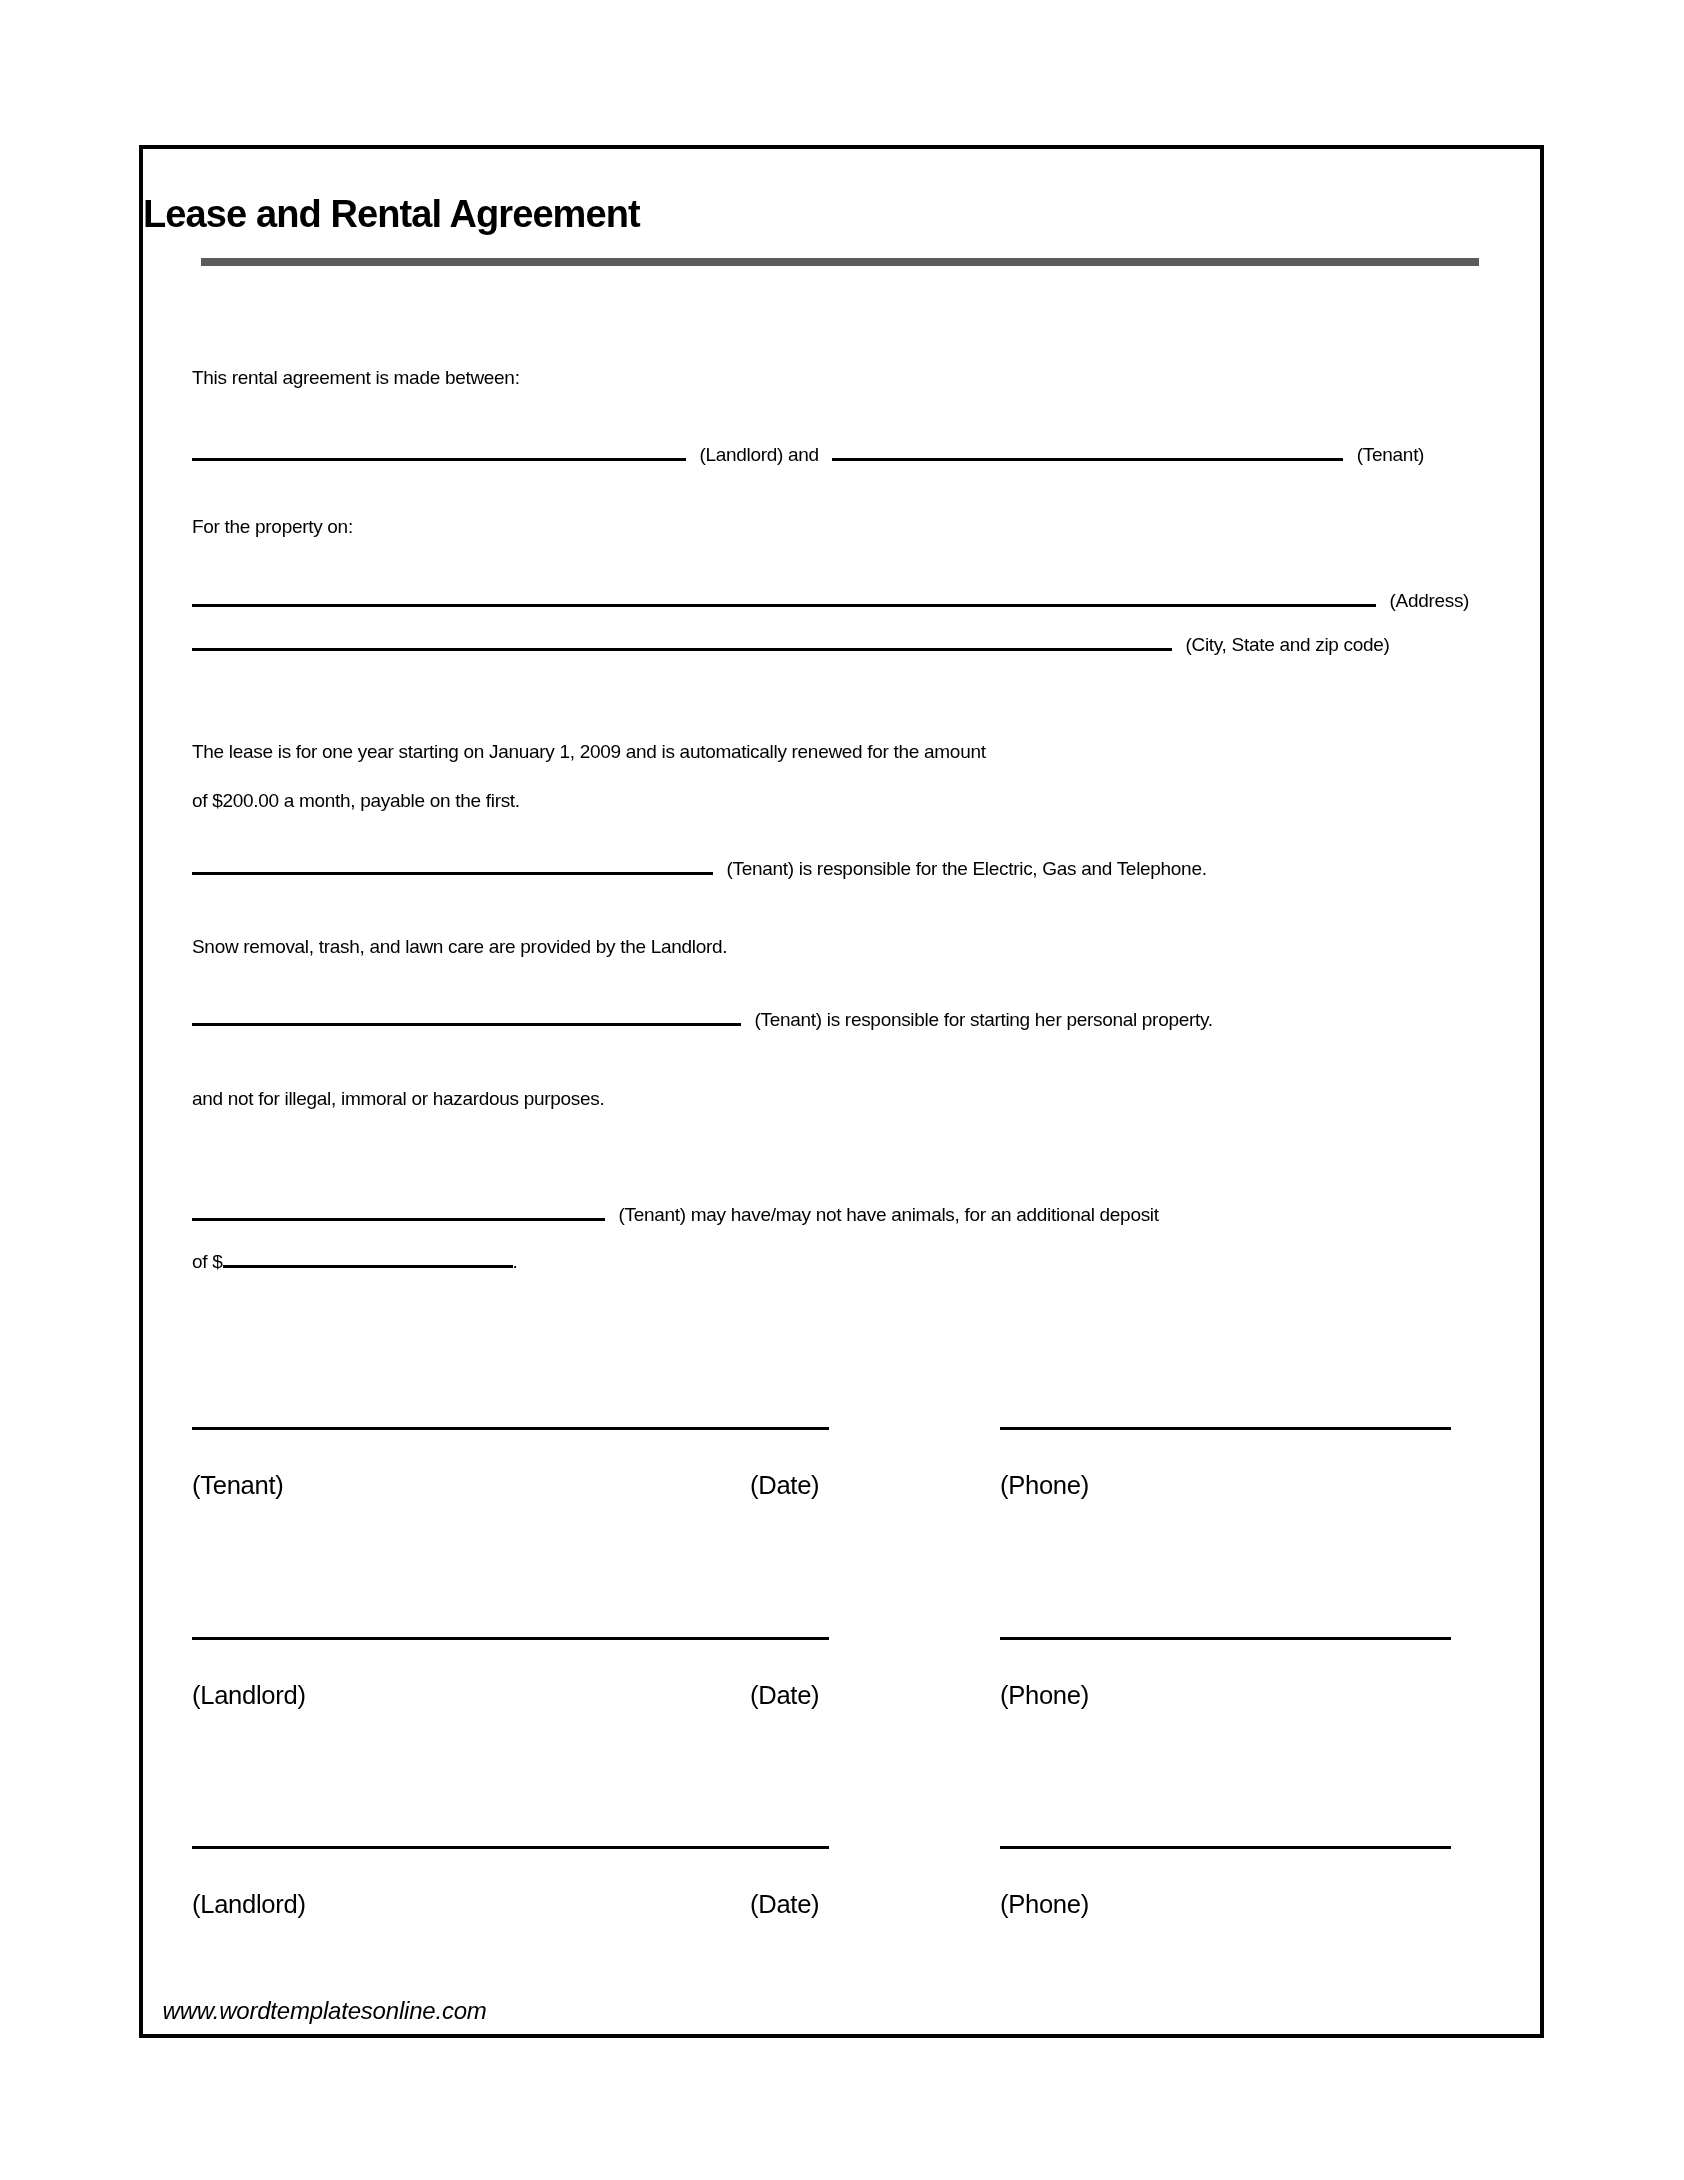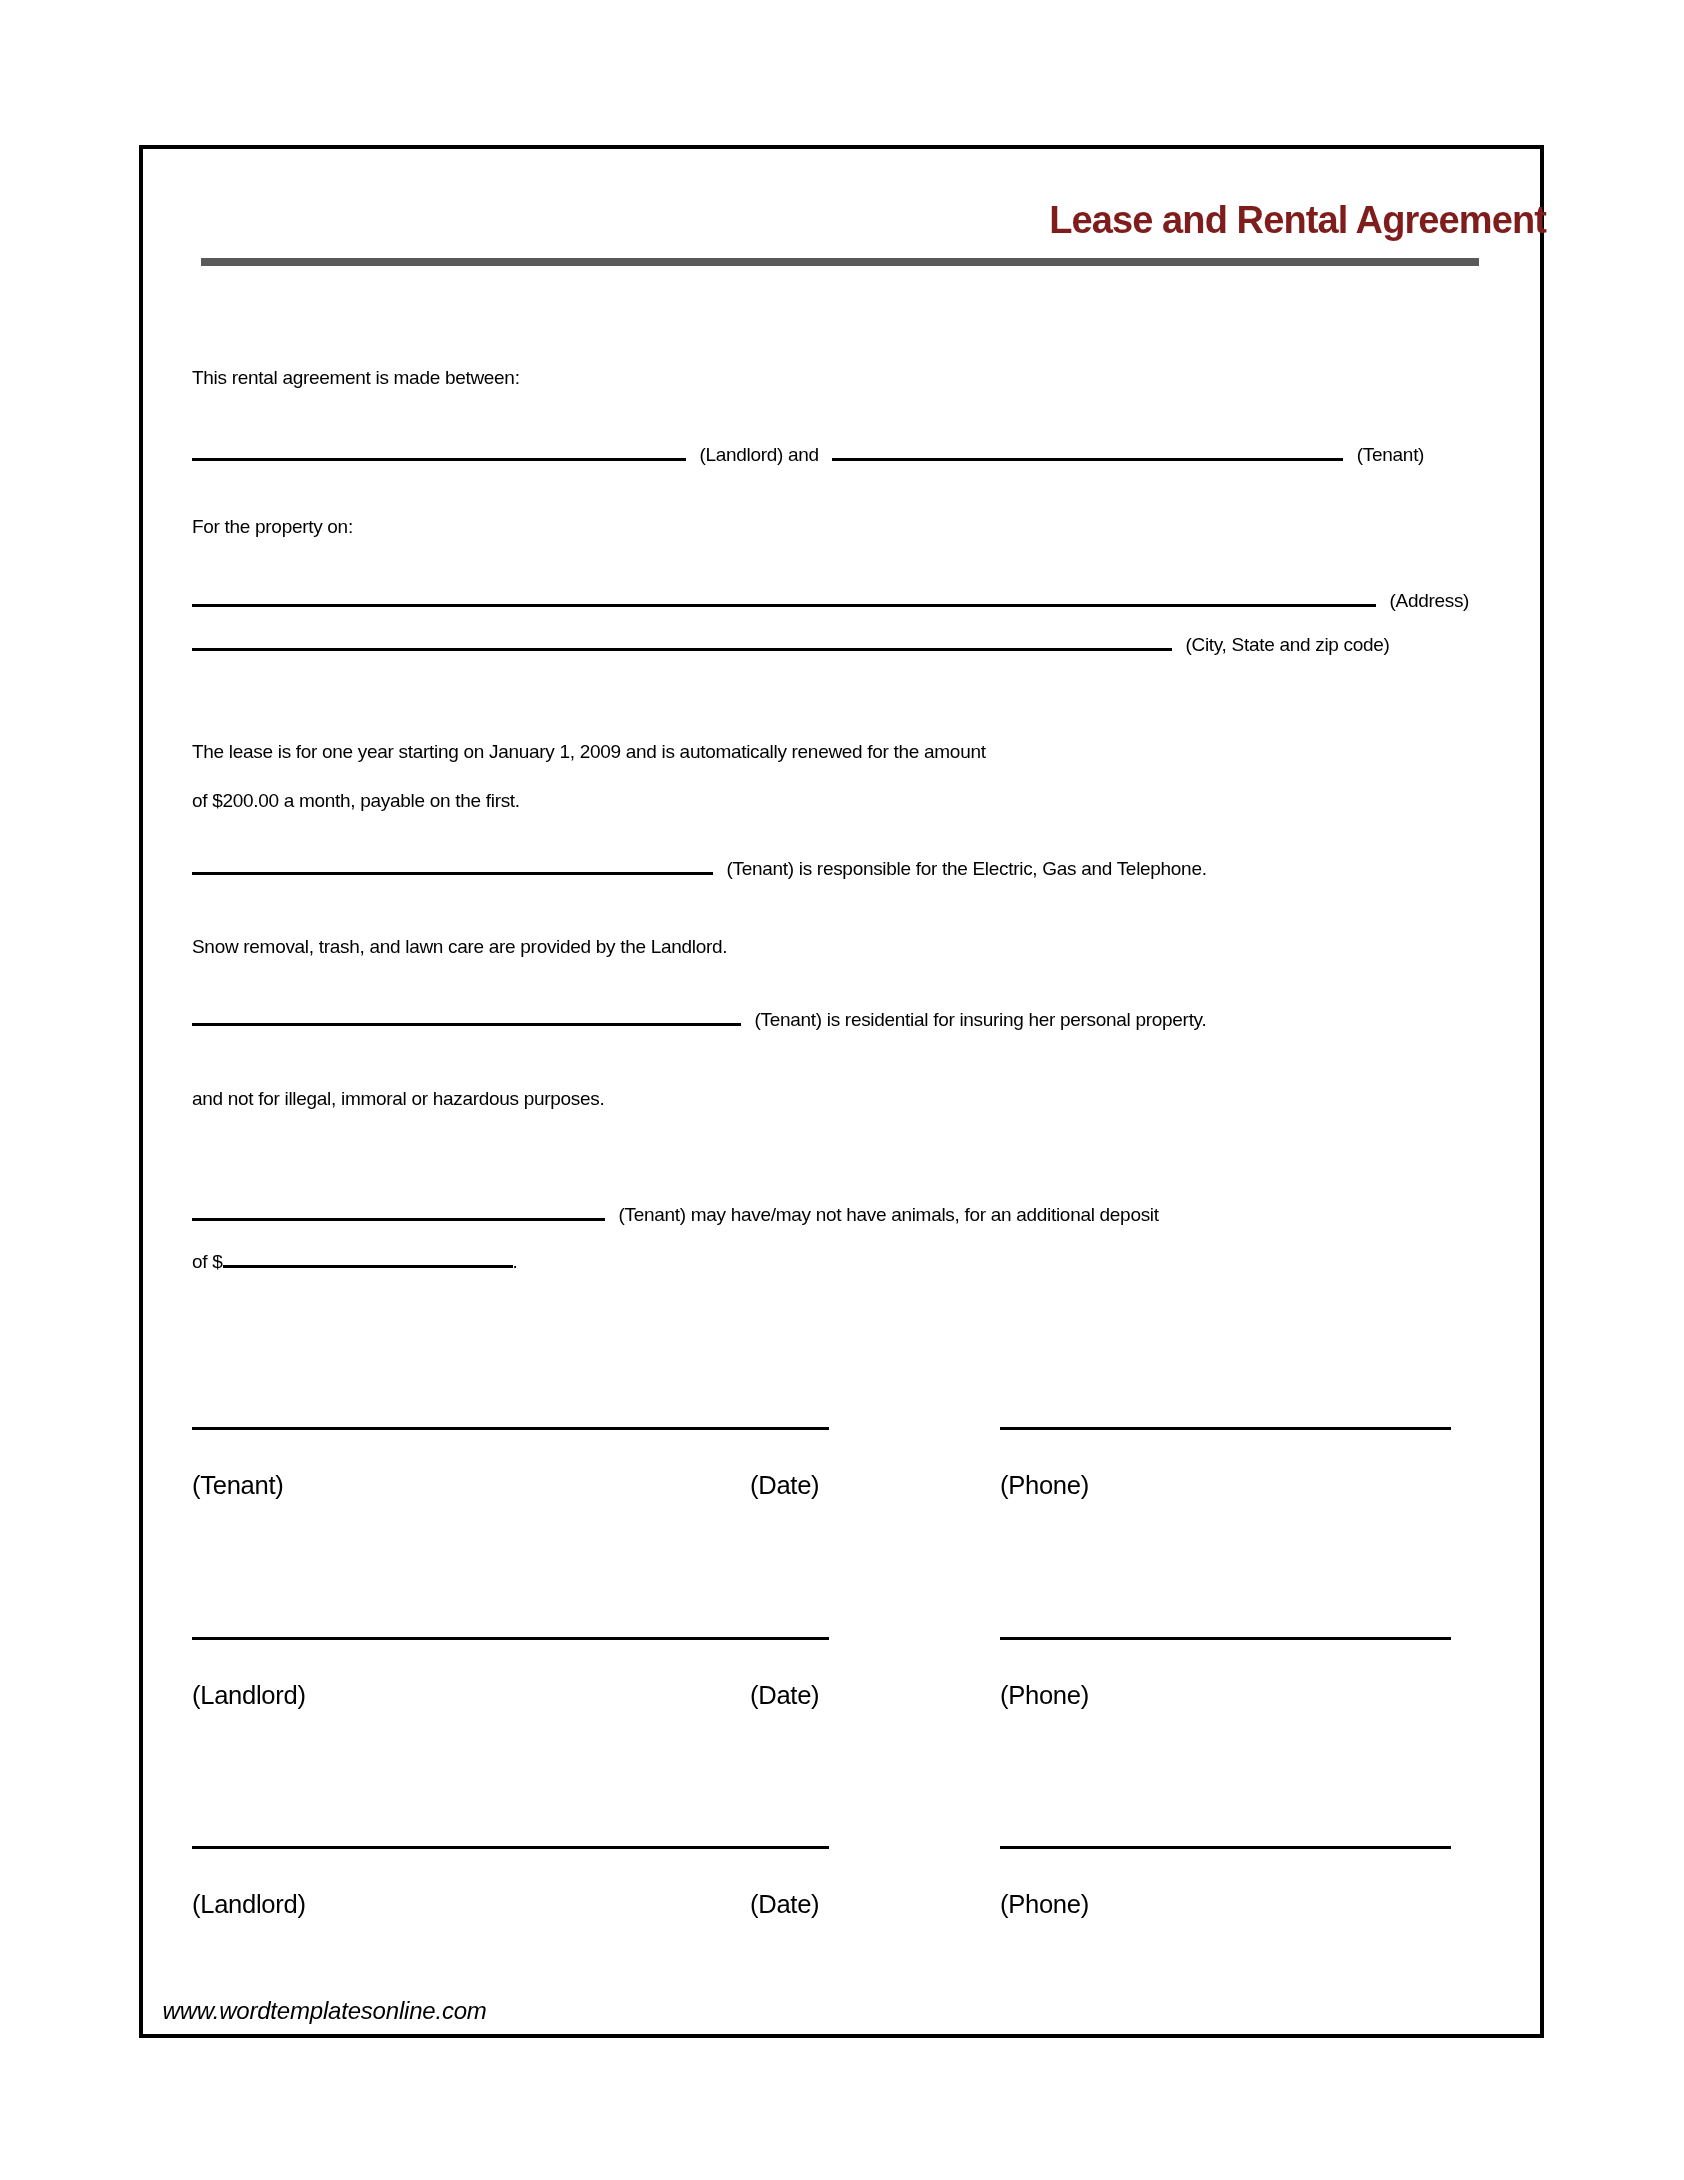--- a/index.html
+++ b/index.html
@@ -23,26 +23,26 @@
     height: 1893px;
     border: 4.3px solid #000000;
     box-sizing: border-box;
     background: #ffffff;
   }
   .title {
     position: absolute;
     top: 44px;
     left: 0;
     width: 100%;
-    margin: 6px;
-    text-align: right;
+    margin: 0;
+    text-align: left;
     font-size: 38px;
     font-weight: 700;
     letter-spacing: -0.9px;
-    color: #7f1d1d;
+    color: #000000;
   }
   .title-rule {
     position: absolute;
     top: 109px;
     left: 58px;
     width: 1278px;
     height: 7.7px;
     background: #5a5a5a;
   }
   .row {
@@ -144,21 +144,21 @@
       <span class="blank sp-r" style="width:521px"></span>
       <span>(Tenant) is responsible for the Electric, Gas and Telephone.</span>
     </div>
 
     <div class="row" style="top:779px">
       <span>Snow removal, trash, and lawn care are provided by the Landlord.</span>
     </div>
 
     <div class="row" style="top:852px">
       <span class="blank sp-r" style="width:549px"></span>
-      <span>(Tenant) is residential for insuring her personal property.</span>
+      <span>(Tenant) is responsible for starting her personal property.</span>
     </div>
 
     <div class="row para-gap" style="top:925px">
       <div>and not for illegal, immoral or hazardous purposes.</div>
     </div>
 
     <div class="row" style="top:1047px">
       <span class="blank sp-r" style="width:413px"></span>
       <span>(Tenant) may have/may not have animals, for an additional deposit</span>
     </div>

